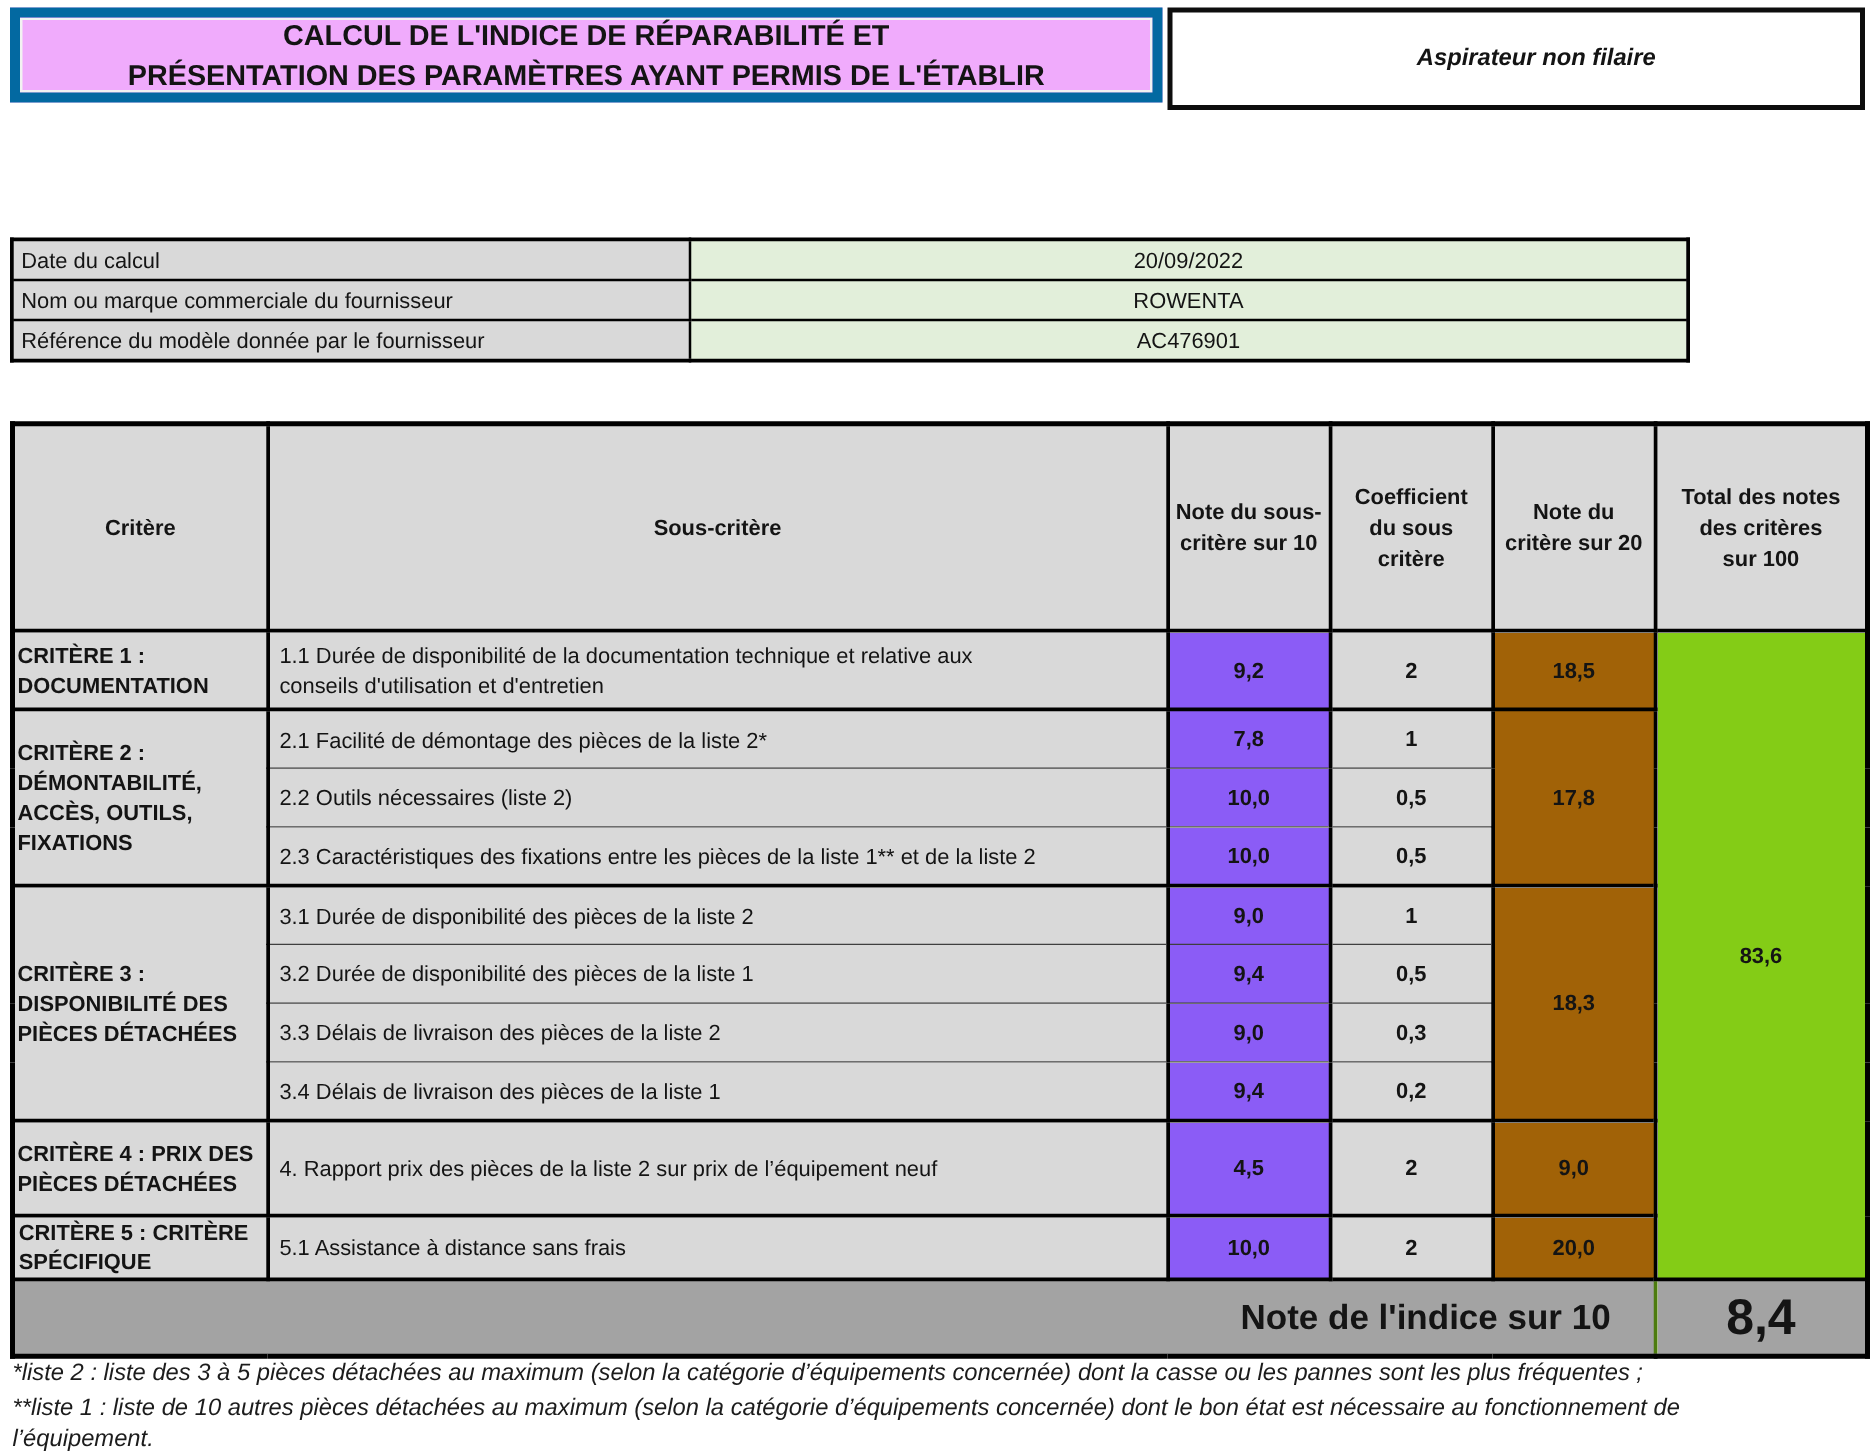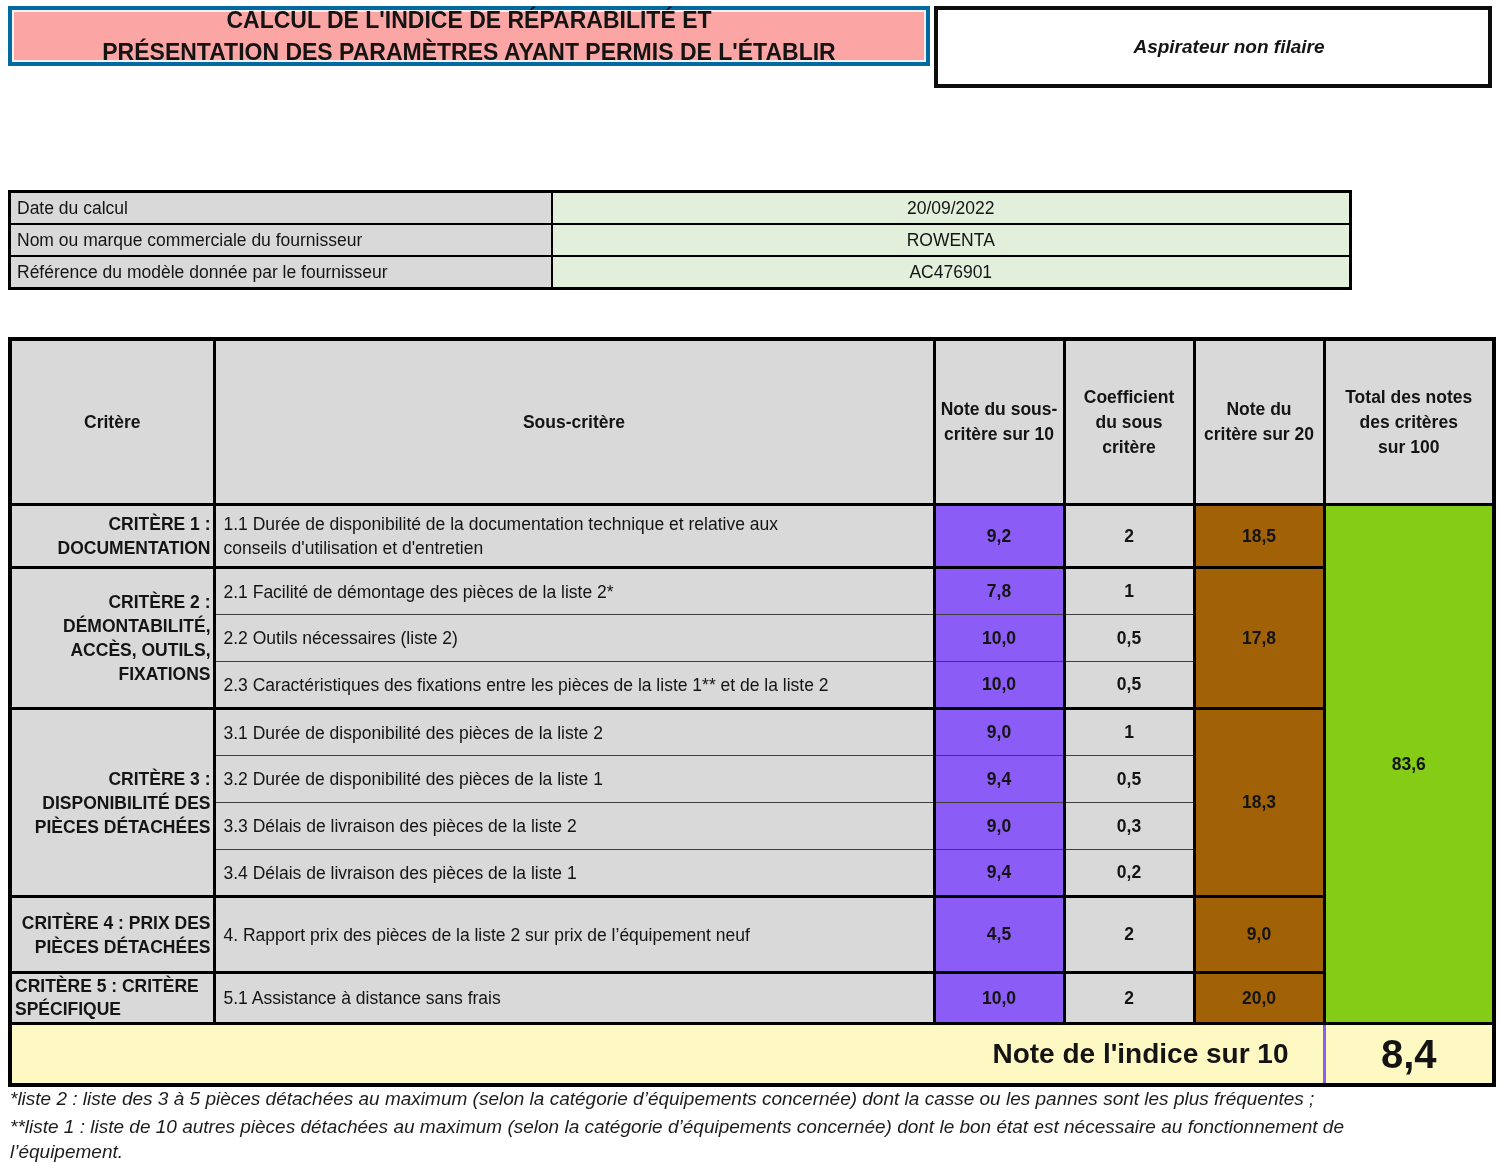--- a/index.html
+++ b/index.html
@@ -1,22 +1,22 @@
 <!DOCTYPE html>
 <html><head>
 <meta charset="utf-8">
 <style>
   html,body { margin:0; padding:0; background:#ffffff; }
   body { font-family:"Liberation Sans", sans-serif; color:#141414; }
   .page { position:relative; width:1500px; height:1165px; background:#ffffff; overflow:hidden; }
 
   
   .title-box {
-    position:absolute; left:8px; top:6px; width:922px; height:60px;
-    box-sizing:border-box; border:4px solid #0369a1; background:#fca5a5;
+    position:absolute; left:8px; top:6px; width:922px; height:76px;
+    box-sizing:border-box; border:8px solid #0369a1; background:#f0abfc;
     box-shadow: inset 0 0 0 2px #f2f2f2;
     display:flex; flex-direction:column; justify-content:center; align-items:center;
     font-weight:bold; font-size:23px; line-height:32px; text-align:center;
   }
   .product-box {
     position:absolute; left:934px; top:6px; width:558px; height:82px;
     box-sizing:border-box; border:4px solid #0d0d0d; background:#ffffff;
     display:flex; justify-content:center; align-items:center;
     font-weight:bold; font-style:italic; font-size:19px;padding-left:32px;
   }
@@ -44,38 +44,38 @@
     border:4px solid #000;
   }
   .main-table td {
     border:3px solid #000; overflow:hidden; vertical-align:middle;
     font-size:17.5px;
   }
   .main-table .hrow td {
     background:#d9d9d9; font-weight:bold; text-align:center;
     white-space:pre-line; line-height:25px; height:160px;
   }
-  td.crit { background:#d9d9d9; font-weight:bold; text-align:right;
+  td.crit { background:#d9d9d9; font-weight:bold; text-align:left;
             white-space:pre-line; line-height:24px; padding:0 2px; }
   td.crit.c5 { text-align:left; vertical-align:top; padding:1px 3px; line-height:23px; }
   td.sub  { background:#d9d9d9; text-align:left; padding:2px 8px;
             white-space:pre-line; line-height:24px; }
   td.n10  { background:#8b5cf6; font-weight:bold; text-align:center; }
   td.coef { background:#d9d9d9; font-weight:bold; text-align:center; }
   td.n20  { background:#a16207; font-weight:bold; text-align:center; }
   td.total{ background:#84cc16; font-weight:bold; text-align:center; }
 
   tr.h63 { height:63px; } tr.h47 { height:47px; }
   tr.h76 { height:76px; } tr.h50 { height:50px; }
 
   .bt1 { border-top:1px solid #3f3f3f !important; }
   .bb1 { border-bottom:1px solid #3f3f3f !important; }
 
   .index-row td {
-    background:#fef9c3; height:56px; border:3px solid #8b5cf6;
+    background:#a3a3a3; height:56px; border:3px solid #4d7c0f;
   }
   td.index-label { text-align:right; padding-right:34px; font-weight:bold; font-size:28px; }
   td.index-value { text-align:center; font-weight:bold; font-size:40px; }
 
   
   .footnotes { position:absolute; left:10px; top:1086px; width:1484px;
                font-style:italic; font-size:19px; line-height:25px; color:#1c1c1c; }
   .footnotes p { margin:0 0 3px 0; white-space:pre-line; }
 </style>
 </head>

